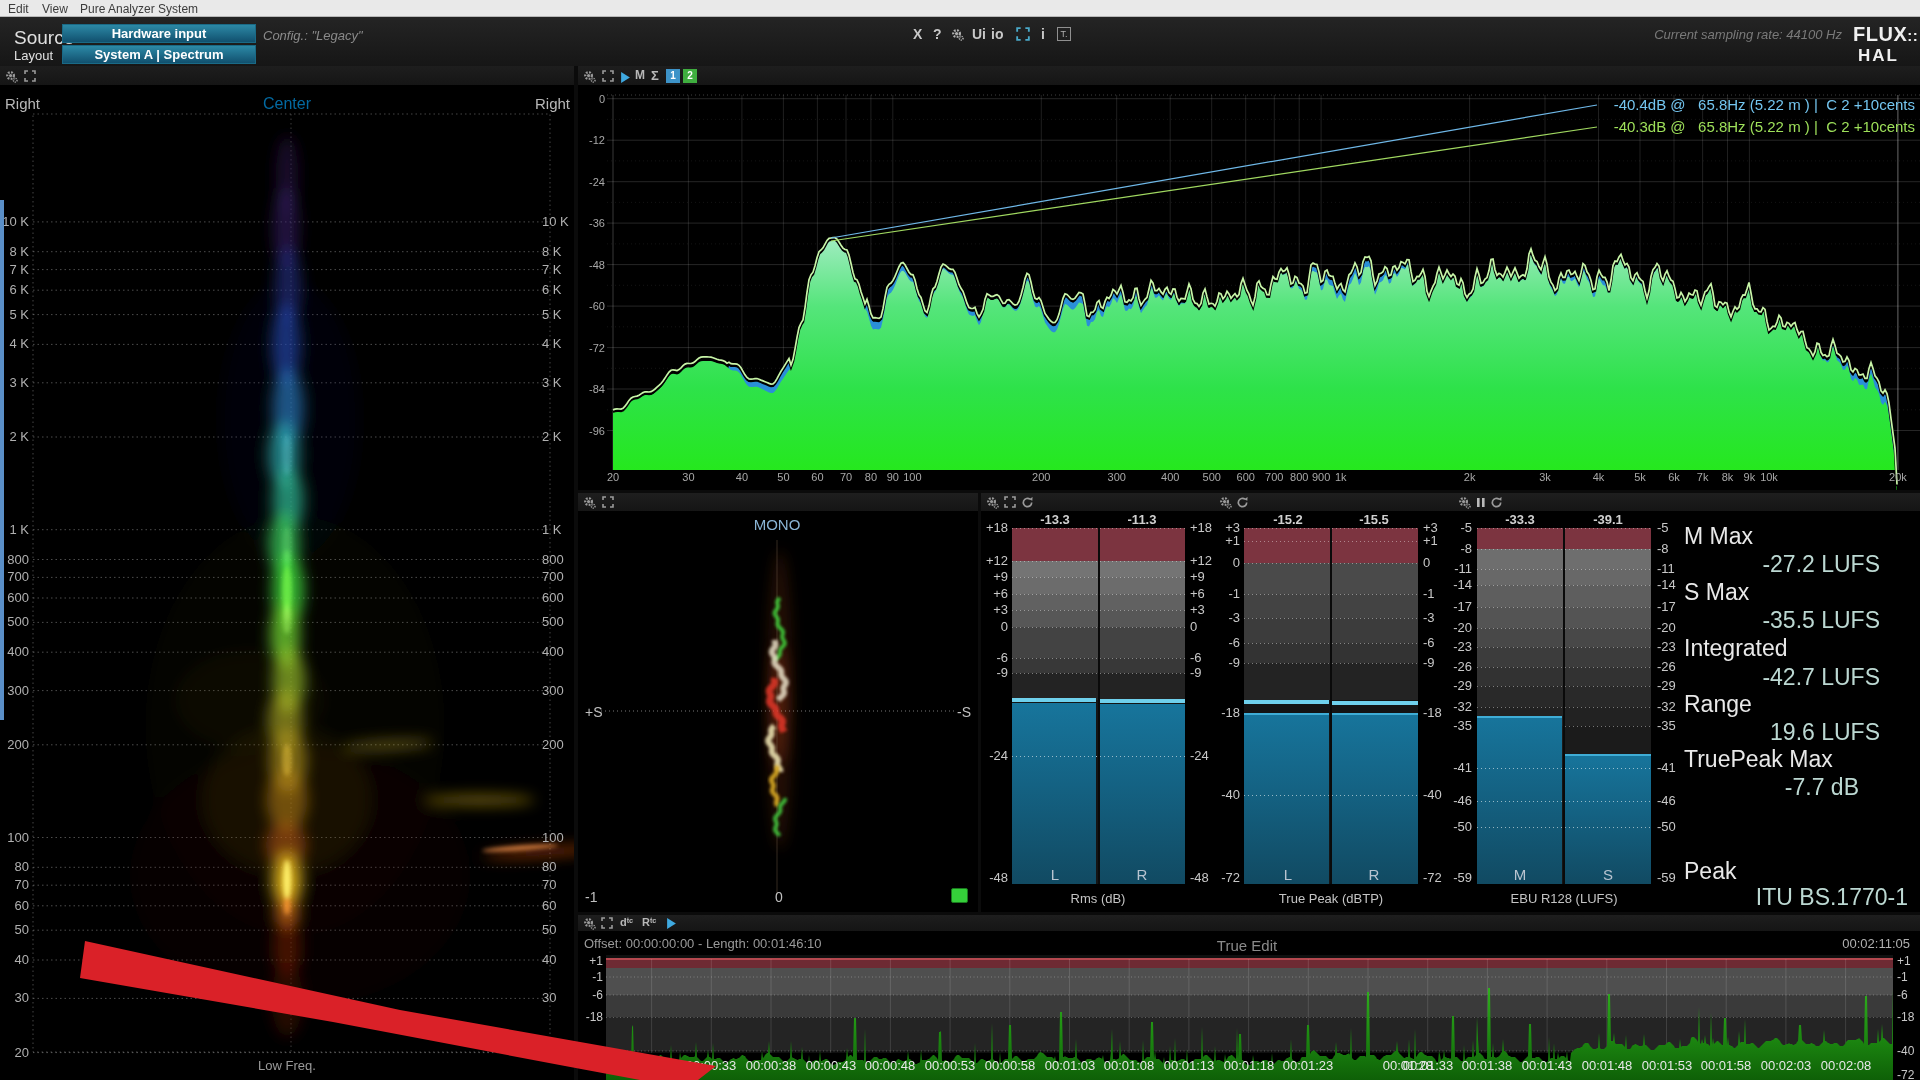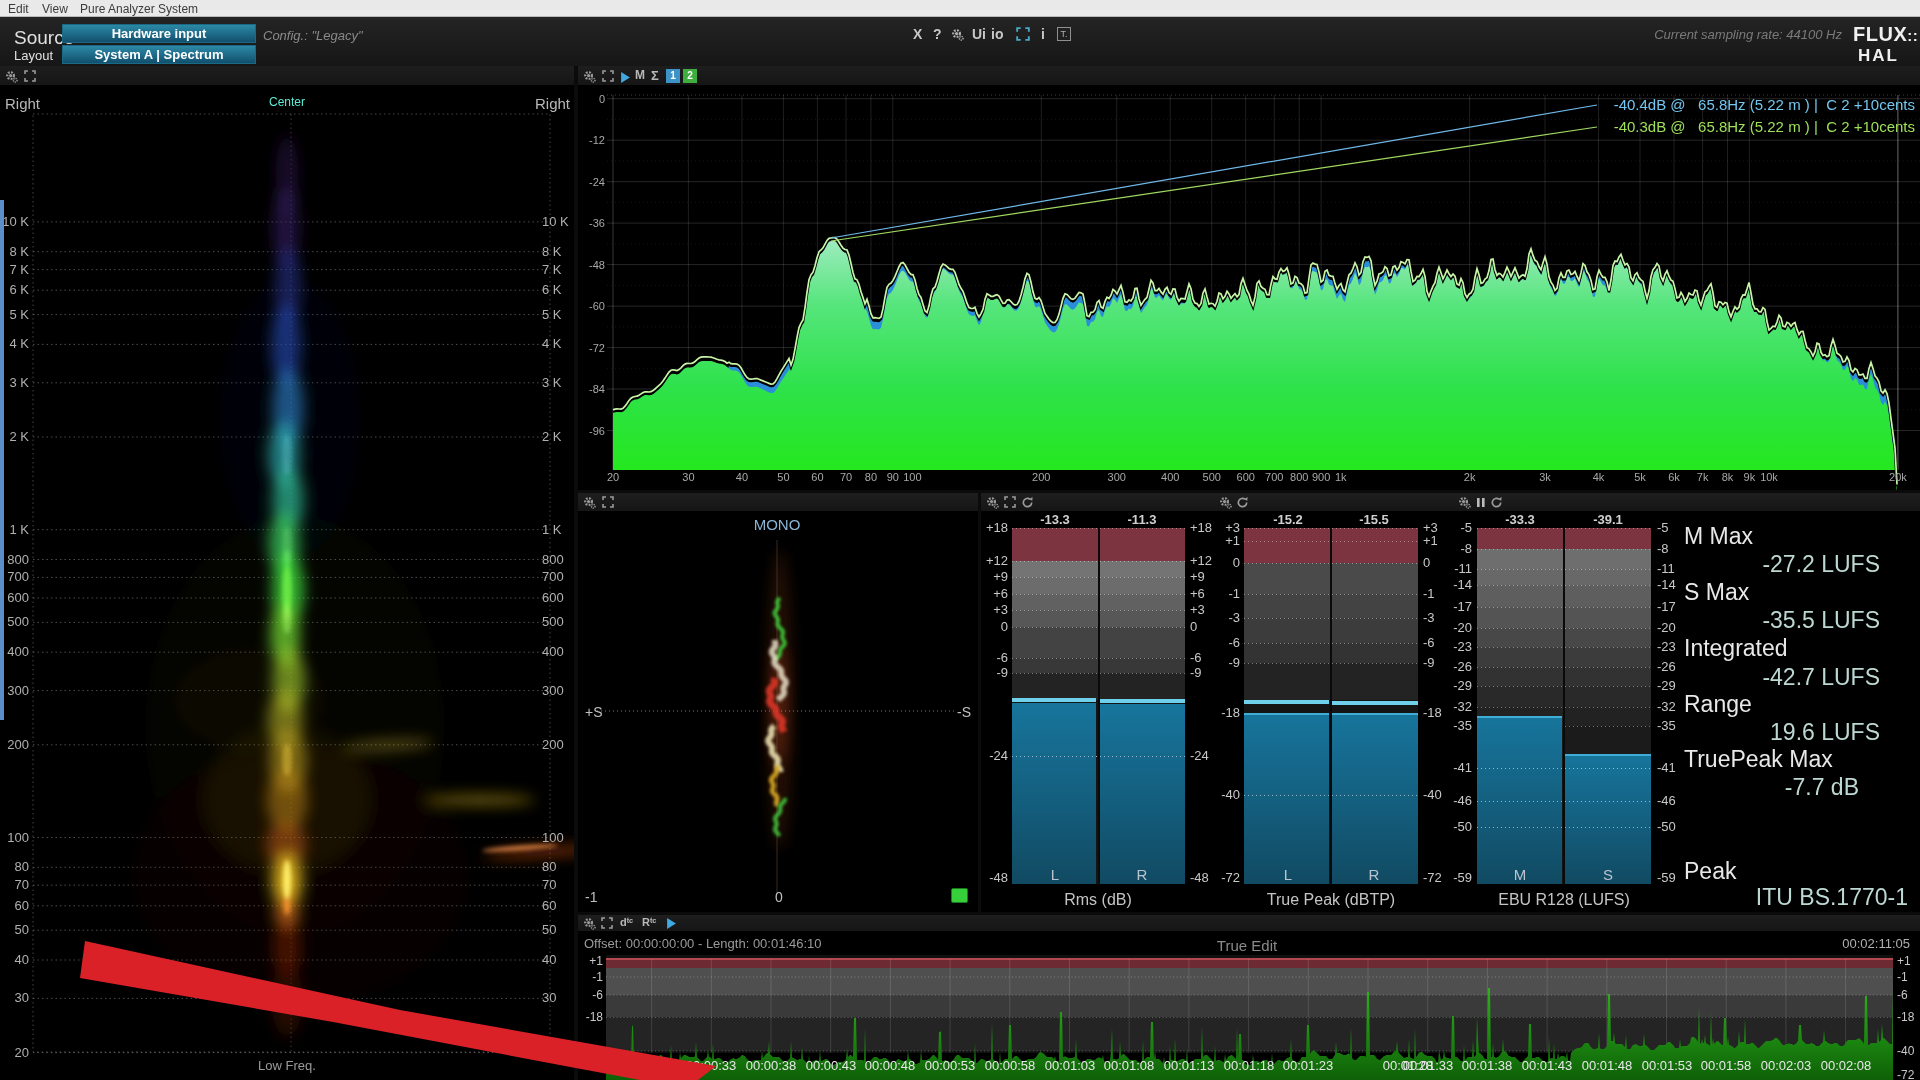--- a/index.html
+++ b/index.html
@@ -5,21 +5,21 @@
 font-family:"Liberation Sans",sans-serif;position:relative}
 .abs{position:absolute}
 .ax{font:11px "Liberation Sans",sans-serif;fill:#a8a8a8}
 .lx{font:13px "Liberation Sans",sans-serif;fill:#b0b0b0}
 .panel{position:absolute;background:#000}
 .phead{position:absolute;height:20px;background:linear-gradient(#1e1e1e,#151515);border-bottom:1px solid #000;width:100%}
 .mlab{position:absolute;font-size:13px;color:#c8c8c8}
 .mlabr{position:absolute;font-size:13px;color:#c8c8c8}
 .mread{position:absolute;font-size:13px;font-weight:bold;color:#d0d0d0;transform:translateX(-50%)}
 .mch{position:absolute;font-size:15px;color:#b8c4d0;transform:translateX(-50%)}
-.mcap{position:absolute;font-size:16px;color:#c4c4c4;transform:translateX(-50%)}
+.mcap{position:absolute;font-size:13px;color:#c4c4c4;transform:translateX(-50%)}
 .slab{position:absolute;left:1684px;font-size:23px;color:#e8e8e8}
 .sval{position:absolute;font-size:23px;color:#bcd8d2}
 .tlab{position:absolute;font-size:12px;color:#c8c8c8;right:1317px}
 .tlabr{position:absolute;font-size:12px;color:#c8c8c8;left:1897px}
 .ttime{position:absolute;top:1058px;font-size:13px;color:#e8e8e8;transform:translateX(-50%)}
 </style></head><body>
 
 <div class="abs" style="left:0;top:0;width:1920px;height:17px;background:#e9e9e9;border-bottom:1px solid #b8b8b8">
 <span style="position:absolute;left:8px;top:2px;font-size:12px;color:#3c3c3c">Edit</span>
 <span style="position:absolute;left:42px;top:2px;font-size:12px;color:#3c3c3c">View</span>
@@ -56,21 +56,21 @@
 <svg style="position:absolute;left:5px;top:4px" width="13" height="13" viewBox="0 0 14 14">
         <circle cx="6" cy="6" r="3.6" fill="none" stroke="#9a9a9a" stroke-width="2.4" stroke-dasharray="2,1.4"></circle>
         <circle cx="6" cy="6" r="1.7" fill="#9a9a9a"></circle>
         <circle cx="11" cy="11" r="2" fill="none" stroke="#9a9a9a" stroke-width="1.6" stroke-dasharray="1.2,1"></circle>
       </svg>
       <svg style="position:absolute;left:24px;top:4px" width="12" height="12" viewBox="0 0 12 12">
         <path d="M1,4V1H4 M8,1H11V4 M11,8V11H8 M4,11H1V8" fill="none" stroke="#9a9a9a" stroke-width="1.6"></path>
       </svg>
 </div>
 <div style="position:absolute;left:5px;top:29px;font-size:15px;color:#b8b8b8">Right</div>
-<div style="position:absolute;left:287px;top:29px;font-size:12px;color:#5eead4;transform:translateX(-50%)">Center</div>
+<div style="position:absolute;left:287px;top:29px;font-size:16px;color:#0369a1;transform:translateX(-50%)">Center</div>
 <div style="position:absolute;right:4px;top:29px;font-size:15px;color:#b8b8b8">Right</div>
 <svg width="574" height="1014" viewBox="0 0 574 1014" style="position:absolute;left:0;top:0">
 <defs>
 <filter id="blobblur" x="-80%" y="-80%" width="260%" height="260%">
           <feGaussianBlur stdDeviation="7"></feGaussianBlur>
         </filter>
 <filter id="coreblur" x="-80%" y="-80%" width="260%" height="260%">
           <feGaussianBlur stdDeviation="2.2"></feGaussianBlur>
         </filter>
 </defs>

